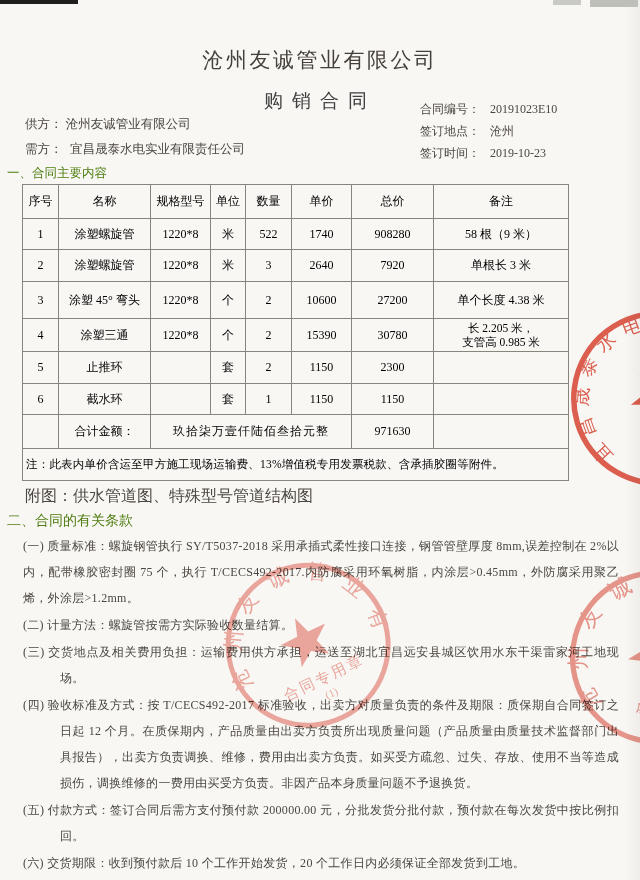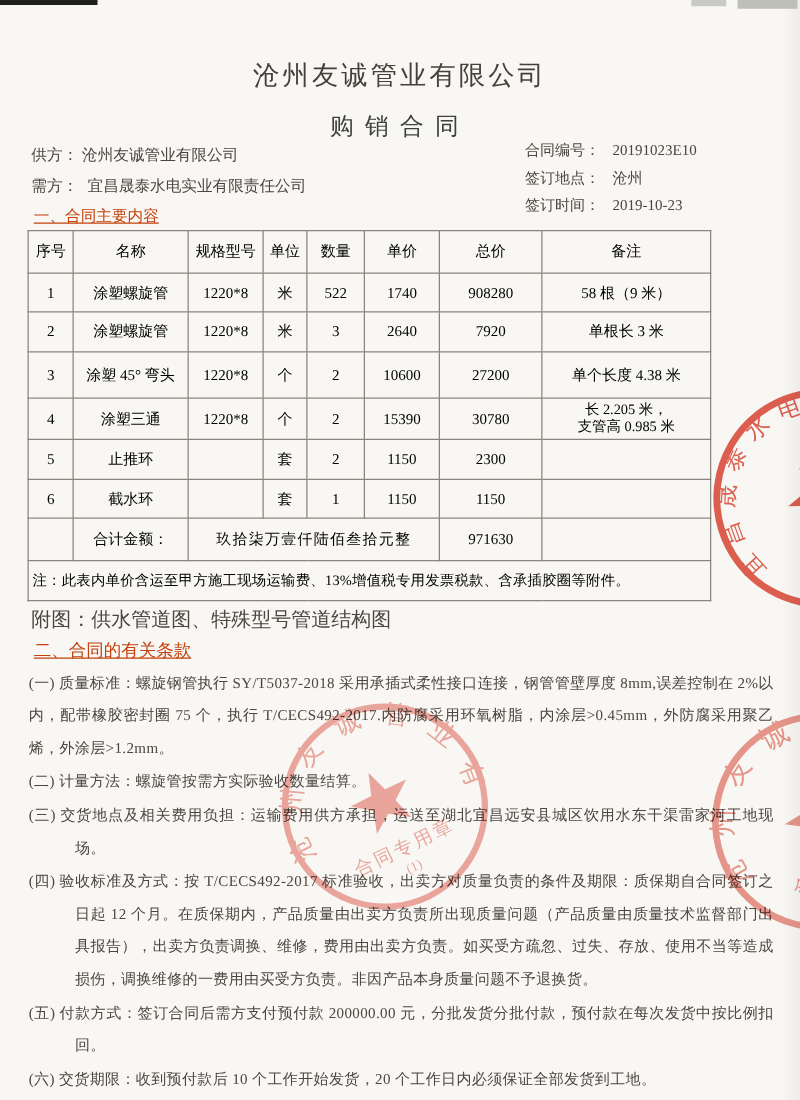--- a/index.html
+++ b/index.html
@@ -14,27 +14,27 @@
   .top-mark{position:absolute;background:#1f1f1e;}
   .tm1{left:0;top:0;width:78px;height:4px;}
   .tm2{left:553px;top:0;width:28px;height:5px;background:#c9c9c5;}
   .tm3{left:590px;top:0;width:48px;height:7px;background:#bfbfba;}
 
   .title{position:absolute;top:46px;left:0;width:640px;text-align:center;
     font-size:21px;letter-spacing:2.5px;color:#45403a;font-weight:400;}
   .subtitle{position:absolute;top:88px;left:0;width:640px;text-align:center;
     font-size:19px;letter-spacing:9px;color:#404040;font-weight:400;}
 
-  .meta{position:absolute;left:420px;top:109px;font-size:12px;line-height:22px;}
+  .meta{position:absolute;left:420px;top:98px;font-size:12px;line-height:22px;}
   .meta-row{display:flex;}
   .meta-label{width:70px;}
   .party{position:absolute;left:25px;font-size:12.5px;}
   .party-supplier{top:116px;}
   .party-buyer{top:141px;font-family:Liberation Mono, monospace;}
-  .section-title{position:absolute;left:27px;font-size:12.5px;color:#c2410c;text-decoration:underline;}
+  .section-title{position:absolute;left:7px;font-size:12.5px;color:#4d7c0f;}
   .sec1{top:165px;}
   .sec2{top:512px;font-size:14px;}
   .attachment{position:absolute;left:25px;top:486px;font-size:16px;}
 
   table.items{position:absolute;left:22px;top:184px;width:546px;
     border-collapse:collapse;table-layout:fixed;font-size:12px;color:#000000;}
   table.items td,table.items th{border:1px solid #8a857c;text-align:center;
     font-weight:400;padding:0 2px;overflow:hidden;}
   table.items .remark-multiline{white-space:pre-line;line-height:14px;font-size:11.5px;}
   table.items .note-cell{text-align:left;font-size:11.5px;padding-left:3px;letter-spacing:.2px;}

